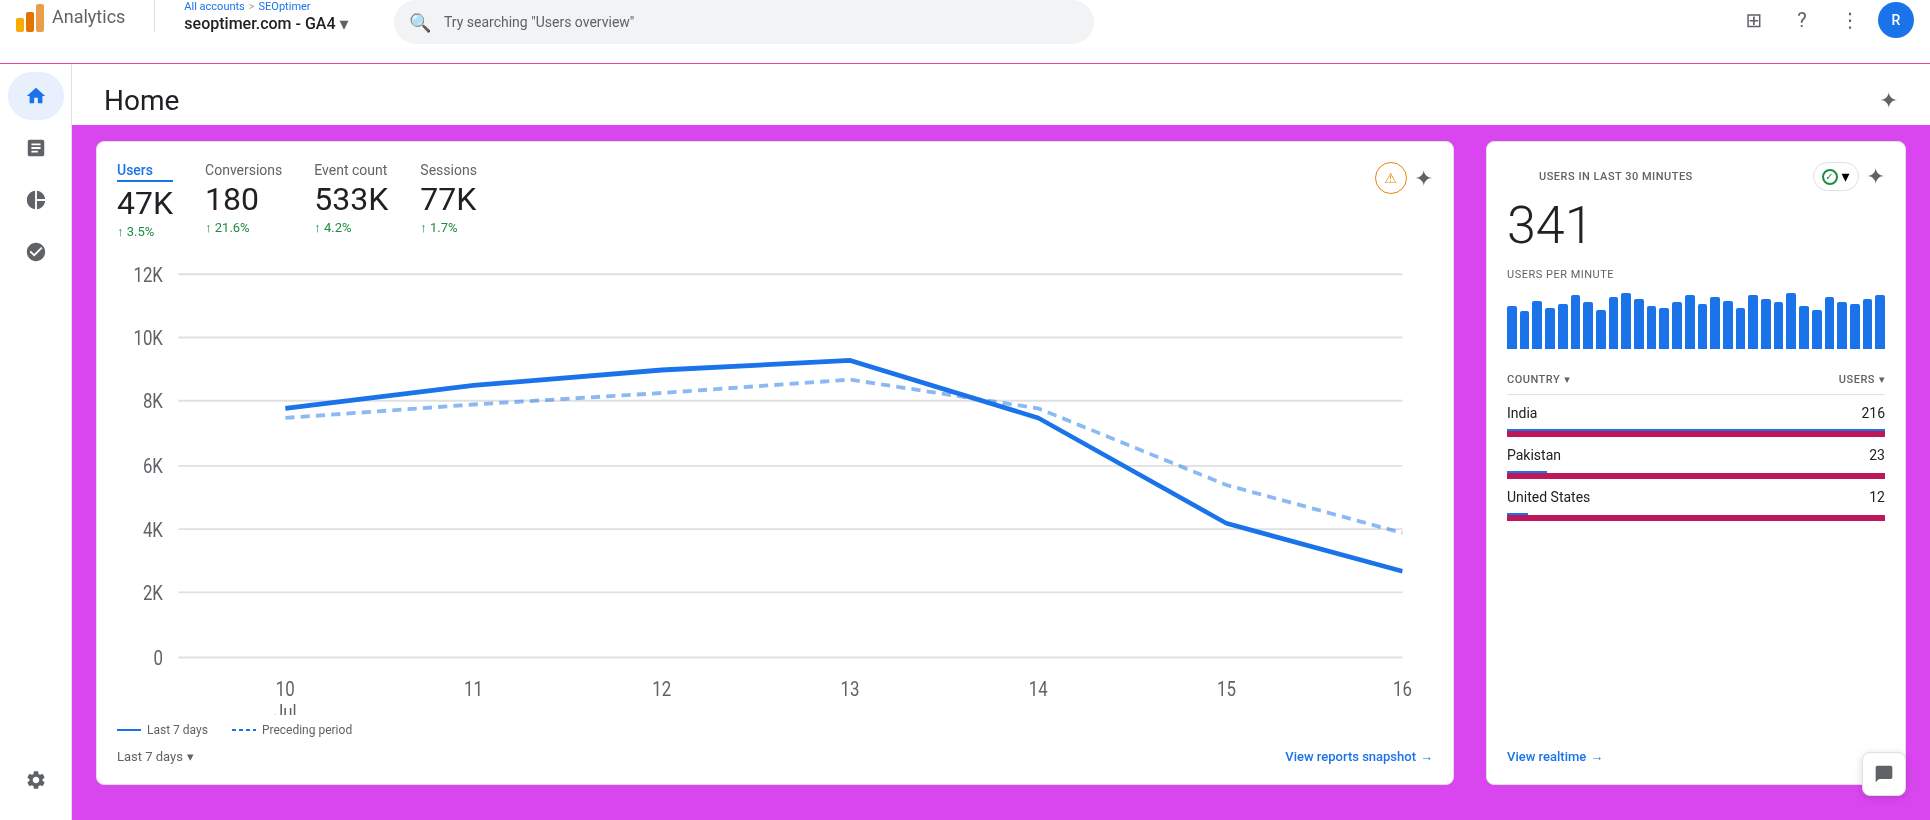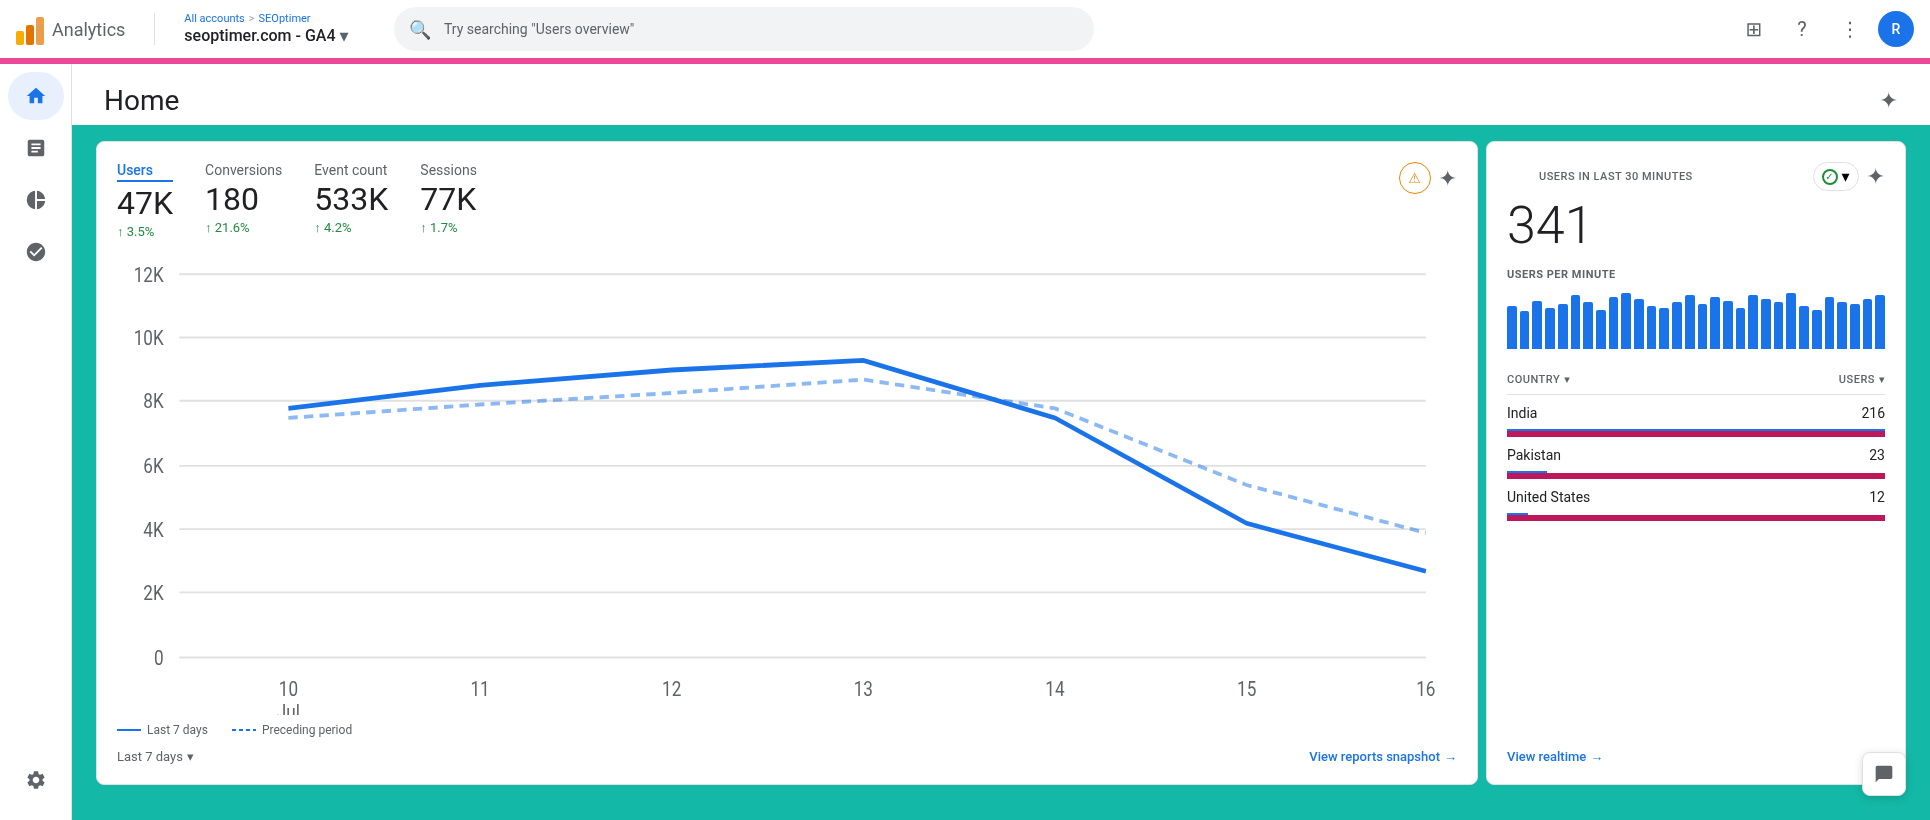--- a/index.html
+++ b/index.html
@@ -1,21 +1,21 @@
 <!DOCTYPE html>
 <html><head>
   <meta charset="utf-8">
   <style>
     * { box-sizing: border-box; margin: 0; padding: 0; }
     body { font-family: 'Google Sans', Roboto, Arial, sans-serif; background: #f1f3f4; overflow: hidden; width: 1930px; height: 820px; }
 
     
     .top-nav {
-      display: flex; align-items: center; height: 64px;
-      background: #fff; border-bottom: 6px solid #ec4899;
+      display: flex; align-items: flex-start; height: 64px;
+      background: #fff; border-bottom: 1px solid #ec4899;
       padding: 0 16px; gap: 21px; position: relative; z-index: 10;
     }
     .brand { display: flex; align-items: center; gap: 8px; }
     .brand-logo { display: flex; align-items: flex-end; gap: 2px; height: 32px; }
     .brand-bar { width: 8px; border-radius: 2px; }
     .brand-bar-1 { height: 14px; background: #f9ab00; }
     .brand-bar-2 { height: 20px; background: #e37400; }
     .brand-bar-3 { height: 28px; background: #e37400; opacity: 0.7; }
     .brand-name { font-size: 18px; color: #5f6368; font-weight: 400; }
     .divider-v { width: 1px; height: 32px; background: #e0e0e0; margin: 0 8px; }
@@ -54,26 +54,26 @@
       width: 56px; height: 48px; border-radius: 24px; display: flex;
       align-items: center; justify-content: center; cursor: pointer;
       color: #5f6368; font-size: 22px; margin-bottom: 4px;
     }
     .sidebar-item.active { background: #e8f0fe; color: #1a73e8; }
     .sidebar-bottom { margin-top: auto; padding-bottom: 16px; }
     .settings-icon { width: 56px; height: 48px; border-radius: 24px; display: flex; align-items: center; justify-content: center; cursor: pointer; color: #5f6368; font-size: 22px; }
 
     
     .main-content {
-      flex: 1; overflow-y: auto; padding: 0; background: #14b8a6;
+      flex: 1; overflow-y: auto; padding: 0; background: #d946ef;
     }
     .page-title { font-size: 28px; font-weight: 400; color: #202124; }
     .customize-btn { color: #5f6368; font-size: 22px; cursor: pointer; }
 
-    .content-area { padding: 16px 24px; display: flex; gap: 8px; height: calc(756px - 80px); }
+    .content-area { padding: 16px 24px; display: flex; gap: 32px; height: calc(756px - 80px); }
 
     
     .main-card {
       flex: 1; background: #fff; border-radius: 8px; border: 1px solid #e0e0e0;
       padding: 20px; display: flex; flex-direction: column; overflow: hidden;
     }
     .metrics-row { display: flex; gap: 32px; align-items: flex-start; margin-bottom: 16px; }
     .metric { display: flex; flex-direction: column; gap: 2px; }
     .metric-label { font-size: 14px; color: #5f6368; font-weight: 400; }
     .metric-label.active { color: #1a73e8; font-weight: 500; border-bottom: 2px solid #1a73e8; padding-bottom: 2px; }
@@ -102,21 +102,21 @@
       width: 420px; background: #fff; border-radius: 8px; border: 1px solid #e0e0e0;
       padding: 20px; display: flex; flex-direction: column; overflow: hidden;
     }
     .realtime-header { display: flex; align-items: center; justify-content: space-between; margin-bottom: 4px; margin-left: 32px; }
     .realtime-title { font-size: 11px; color: #5f6368; font-weight: 500; letter-spacing: 0.5px; text-transform: uppercase; }
     .realtime-actions { display: flex; align-items: center; gap: 8px; }
     .status-indicator { display: flex; align-items: center; gap: 4px; border: 1px solid #e0e0e0; border-radius: 20px; padding: 4px 8px; cursor: pointer; }
     .status-dot { width: 16px; height: 16px; border-radius: 50%; border: 2px solid #1e8e3e; display: flex; align-items: center; justify-content: center; }
     .status-check { color: #1e8e3e; font-size: 10px; }
     .realtime-count { font-size: 52px; font-weight: 300; color: #202124; margin-bottom: 12px; }
-    .users-per-minute { font-size: 11px; color: #5f6368; font-weight: 700; letter-spacing: 0.5px; text-transform: uppercase; margin-bottom: 8px; }
+    .users-per-minute { font-size: 11px; color: #5f6368; font-weight: 400; letter-spacing: 0.5px; text-transform: uppercase; margin-bottom: 8px; }
     .bar-chart { display: flex; align-items: flex-end; gap: 3px; height: 60px; margin-bottom: 16px; }
     .bar { background: #1a73e8; border-radius: 2px 2px 0 0; min-width: 8px; }
 
     .country-header { display: flex; justify-content: space-between; align-items: center; padding: 8px 0; border-bottom: 1px solid #e0e0e0; text-align: center; }
     .col-label { font-size: 11px; color: #5f6368; font-weight: 500; letter-spacing: 0.5px; text-transform: uppercase; display: flex; align-items: center; gap: 4px; cursor: pointer; }
     .country-rows { display: flex; flex-direction: column; }
     .country-row { display: flex; justify-content: space-between; align-items: center; padding: 10px 0; border-bottom: 6px solid #be185d; position: relative; }
     .country-name { font-size: 14px; color: #202124; }
     .country-bar { position: absolute; bottom: 0; left: 0; height: 2px; background: #1a73e8; }
     .country-users { font-size: 14px; color: #202124; }

